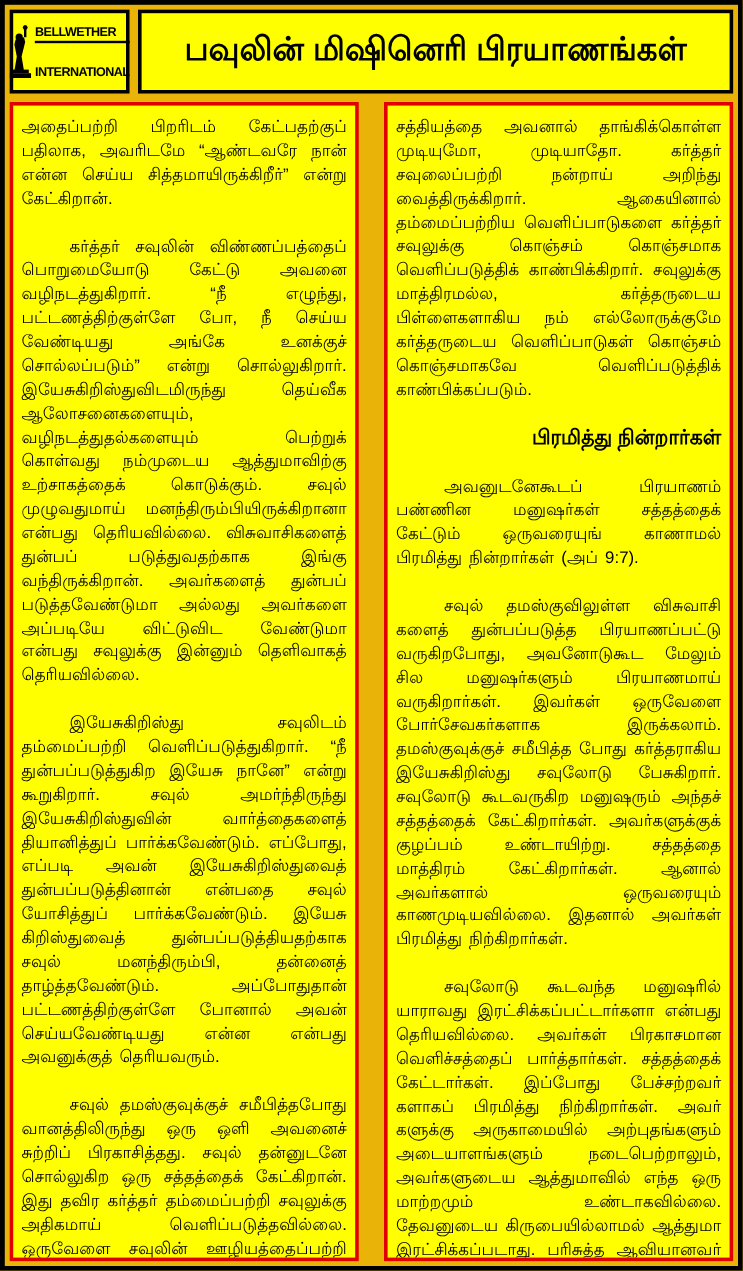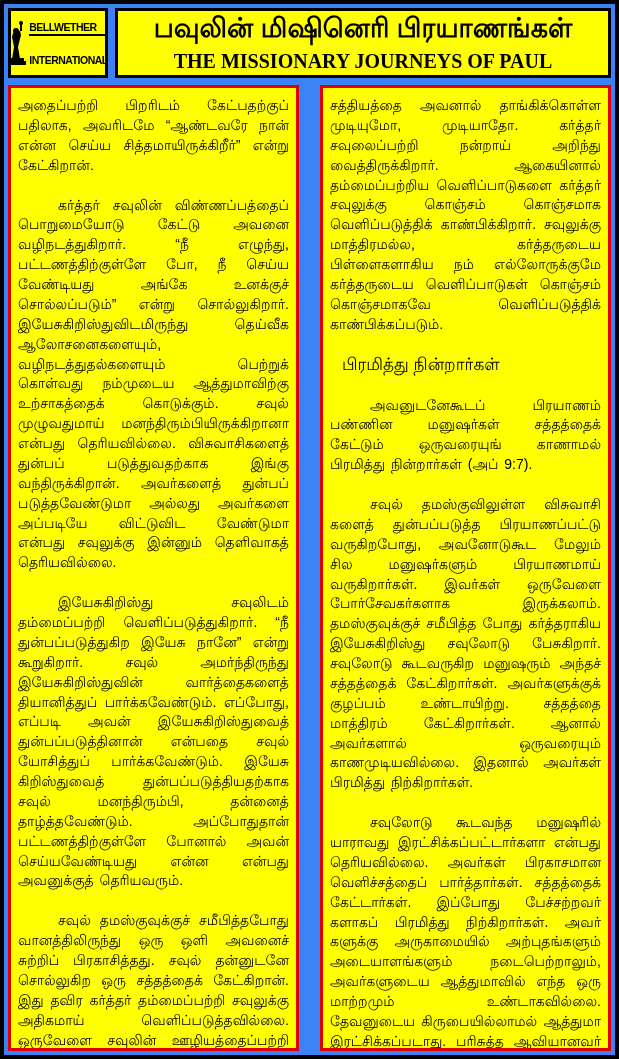--- a/index.html
+++ b/index.html
@@ -1,19 +1,19 @@
 <!DOCTYPE html>
 <html><head>
 <meta charset="utf-8">
 <style>
   * { box-sizing: border-box; margin: 0; padding: 0; }
   html, body { background: #444; }
   .page {
     width: 619px; height: 1059px;
-    background: #3b82f6;
+    background: #eab308;
     border: 4px solid #000000;
     padding: 4px;
     display: flex; flex-direction: column;
     font-family: "Liberation Sans", "DejaVu Sans", sans-serif;
     color: #000;
   }
   
   .header { display: flex; gap: 7px; height: 70px; flex: 0 0 auto; }
   .logo-box {
     background: #ffff00; border: 3px solid #000;
@@ -52,22 +52,23 @@
   .column p {
     text-align: justify;
     font-size: 14px; line-height: 1.42;
     text-indent: 40px;
     margin-bottom: 20px;
     word-spacing: 2px;
   }
   .column p.no-indent { text-indent: 0; }
   .column p.bold { font-weight: normal; }
   .section-heading {
-    font-weight: normal; font-size: 17px;
-    margin: 6px 0 20px 12px;
+    font-weight: bold; font-size: 17px;
+    margin: 6px 0 20px 0;
+    text-align: right;
   }
 </style>
 </head>
 <body>
 
 <div class="page">
 
   <div class="header">
 
     <div class="logo-box">
@@ -82,21 +83,20 @@
         </g>
       </svg>
       <div class="logo-text">
         <span class="logo-line1">BELLWETHER</span>
         <span class="logo-line2">INTERNATIONAL</span>
       </div>
     </div>
 
     <div class="title-box">
       <div class="title-tamil">பவுலின் மிஷினெரி பிரயாணங்கள்</div>
-      <div class="title-english">THE MISSIONARY JOURNEYS OF PAUL</div>
     </div>
 
 
   </div>
 
   <div class="columns">
 
     <div class="column">
       <p class="no-indent">அதைப்பற்றி பிறரிடம் கேட்பதற்குப் பதிலாக, அவரிடமே “ஆண்டவரே நான் என்ன செய்ய சித்தமாயிருக்கிறீர்” என்று கேட்கிறான்.</p>
       <p>கர்த்தர் சவுலின் விண்ணப்பத்தைப் பொறுமையோடு கேட்டு அவனை வழிநடத்துகிறார். “நீ எழுந்து, பட்டணத்திற்குள்ளே போ, நீ செய்ய வேண்டியது அங்கே உனக்குச் சொல்லப்படும்” என்று சொல்லுகிறார். இயேசுகிறிஸ்துவிடமிருந்து தெய்வீக ஆலோசனைகளையும், வழிநடத்துதல்களையும் பெற்றுக் கொள்வது நம்முடைய ஆத்துமாவிற்கு உற்சாகத்தைக் கொடுக்கும். சவுல் முழுவதுமாய் மனந்திரும்பியிருக்கிறானா என்பது தெரியவில்லை. விசுவாசிகளைத் துன்பப் படுத்துவதற்காக இங்கு வந்திருக்கிறான். அவர்களைத் துன்பப் படுத்தவேண்டுமா அல்லது அவர்களை அப்படியே விட்டுவிட வேண்டுமா என்பது சவுலுக்கு இன்னும் தெளிவாகத் தெரியவில்லை.</p>

